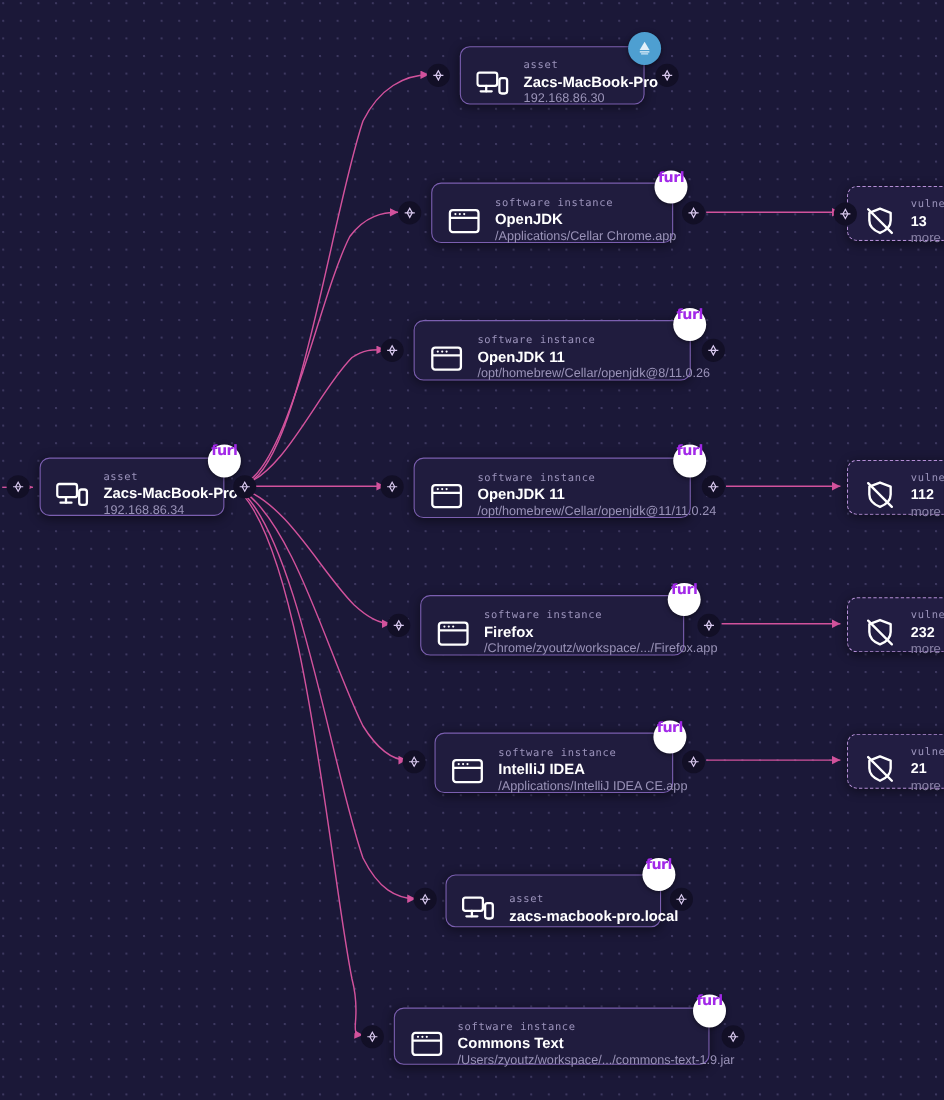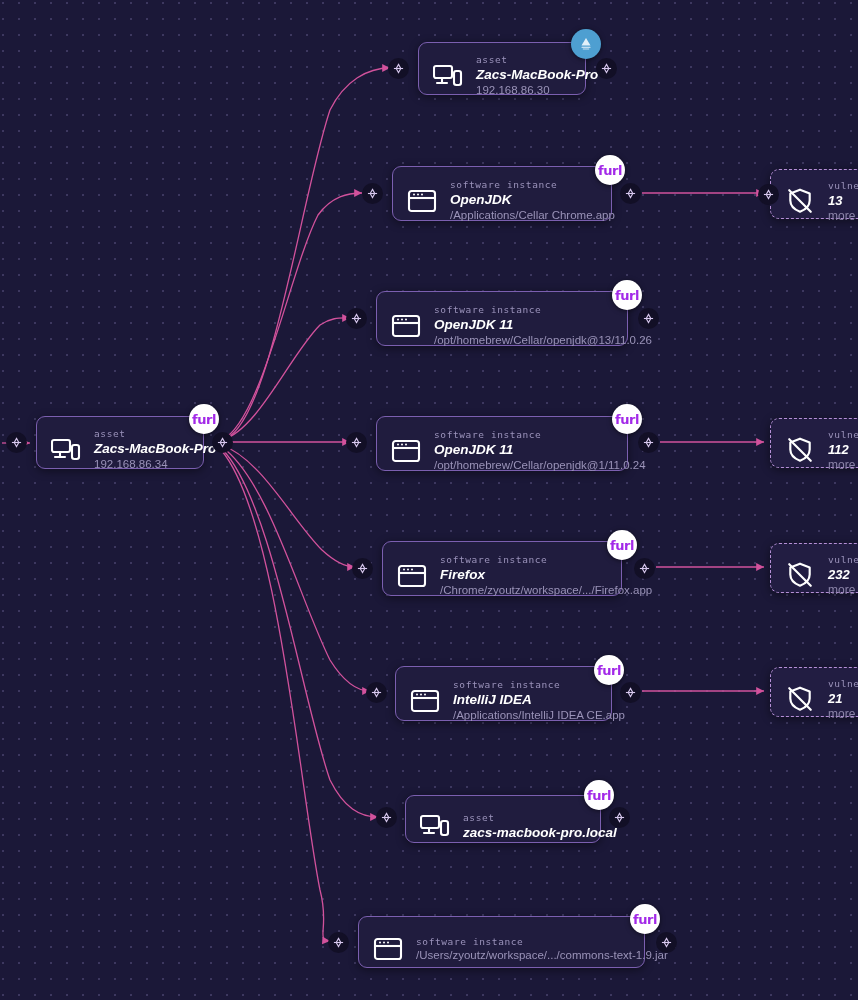--- a/index.html
+++ b/index.html
@@ -37,32 +37,32 @@
     flex:0 0 auto;width:34px;height:34px;margin-right:11px;
     display:flex;align-items:center;justify-content:center;
   }
   .node .txt{display:flex;flex-direction:column;justify-content:center;min-width:0;}
   .kind{
     font-family:"DejaVu Sans Mono","Liberation Mono",monospace;
     font-size:9.5px;letter-spacing:.6px;color:#9b93bb;line-height:13px;
     white-space:nowrap;
   }
   .title{
-    font-size:13.5px;font-weight:bold;color:#ffffff;line-height:17px;white-space:nowrap;font-style:italic;
+    font-size:13.5px;font-weight:bold;color:#ffffff;line-height:17px;white-space:nowrap;
   }
   .sub{
     font-size:11.5px;color:#9a93b8;line-height:15px;white-space:nowrap;
   }
   .vuln .title{font-size:13px;}
   .vuln .sub{font-size:12px;color:#8b84a8;}
 
   
   .badge-furl{
     position:absolute;width:30px;height:30px;border-radius:50%;
-    background:#ffffff;display:flex;align-items:center;justify-content:center;
+    background:#ffffff;display:flex;justify-content:center;
     box-shadow:0 1px 5px rgba(0,0,0,.5);
   }
   .badge-furl span{
     font-size:13px;font-weight:bold;color:#a229e8;font-family:"DejaVu Sans",sans-serif;
     letter-spacing:-.5px;line-height:1;
   }
   .badge-cloud{
     position:absolute;width:30px;height:30px;border-radius:50%;
     background:#4e9fd1;display:flex;align-items:center;justify-content:center;
     box-shadow:0 1px 5px rgba(0,0,0,.5);
@@ -180,21 +180,21 @@
         <rect x="2" y="3" width="26" height="20" rx="2.6"></rect>
         <path d="M2,10 h26"></path>
         <circle cx="7" cy="6.6" r="1" fill="#fff" stroke="none"></circle>
         <circle cx="11" cy="6.6" r="1" fill="#fff" stroke="none"></circle>
         <circle cx="15" cy="6.6" r="1" fill="#fff" stroke="none"></circle>
       </svg>
     </div>
     <div class="txt">
       <div class="kind">software instance</div>
       <div class="title">OpenJDK 11</div>
-      <div class="sub">/opt/homebrew/Cellar/openjdk@13/11.0.26</div>
+      <div class="sub">/opt/homebrew/Cellar/openjdk@8/11.0.26</div>
     </div>
   </div>
   <div class="badge-furl" style="left:612px;top:280px;">
     <span>furl</span>
   </div>
   <div class="handle" style="left:346px;top:308px;">
     <svg width="11" height="11" viewBox="0 0 12 12" stroke="#d8c8ee" stroke-width="1.2" fill="none">
       <path d="M6,1.5 L8.5,6 L6,10.5 L3.5,6 Z"></path>
         <path d="M1,6 h10"></path>
     </svg>
@@ -243,21 +243,21 @@
         <rect x="2" y="3" width="26" height="20" rx="2.6"></rect>
         <path d="M2,10 h26"></path>
         <circle cx="7" cy="6.6" r="1" fill="#fff" stroke="none"></circle>
         <circle cx="11" cy="6.6" r="1" fill="#fff" stroke="none"></circle>
         <circle cx="15" cy="6.6" r="1" fill="#fff" stroke="none"></circle>
       </svg>
     </div>
     <div class="txt">
       <div class="kind">software instance</div>
       <div class="title">OpenJDK 11</div>
-      <div class="sub">/opt/homebrew/Cellar/openjdk@1/11.0.24</div>
+      <div class="sub">/opt/homebrew/Cellar/openjdk@11/11.0.24</div>
     </div>
   </div>
   <div class="badge-furl" style="left:612px;top:404px;">
     <span>furl</span>
   </div>
   <div class="handle" style="left:346px;top:432px;">
     <svg width="11" height="11" viewBox="0 0 12 12" stroke="#d8c8ee" stroke-width="1.2" fill="none">
       <path d="M6,1.5 L8.5,6 L6,10.5 L3.5,6 Z"></path>
         <path d="M1,6 h10"></path>
     </svg>
@@ -368,20 +368,21 @@
       <svg width="30" height="26" viewBox="0 0 30 26" fill="none" stroke="#fff" stroke-width="2.1" stroke-linejoin="round">
         <rect x="2" y="3" width="26" height="20" rx="2.6"></rect>
         <path d="M2,10 h26"></path>
         <circle cx="7" cy="6.6" r="1" fill="#fff" stroke="none"></circle>
         <circle cx="11" cy="6.6" r="1" fill="#fff" stroke="none"></circle>
         <circle cx="15" cy="6.6" r="1" fill="#fff" stroke="none"></circle>
       </svg>
     </div>
     <div class="txt">
       <div class="kind">software instance</div>
+      <div class="title">Commons Text</div>
       <div class="sub">/Users/zyoutz/workspace/.../commons-text-1.9.jar</div>
     </div>
   </div>
   <div class="badge-furl" style="left:630px;top:904px;">
     <span>furl</span>
   </div>
   <div class="handle" style="left:328px;top:932px;">
     <svg width="11" height="11" viewBox="0 0 12 12" stroke="#d8c8ee" stroke-width="1.2" fill="none">
       <path d="M6,1.5 L8.5,6 L6,10.5 L3.5,6 Z"></path>
         <path d="M1,6 h10"></path>

